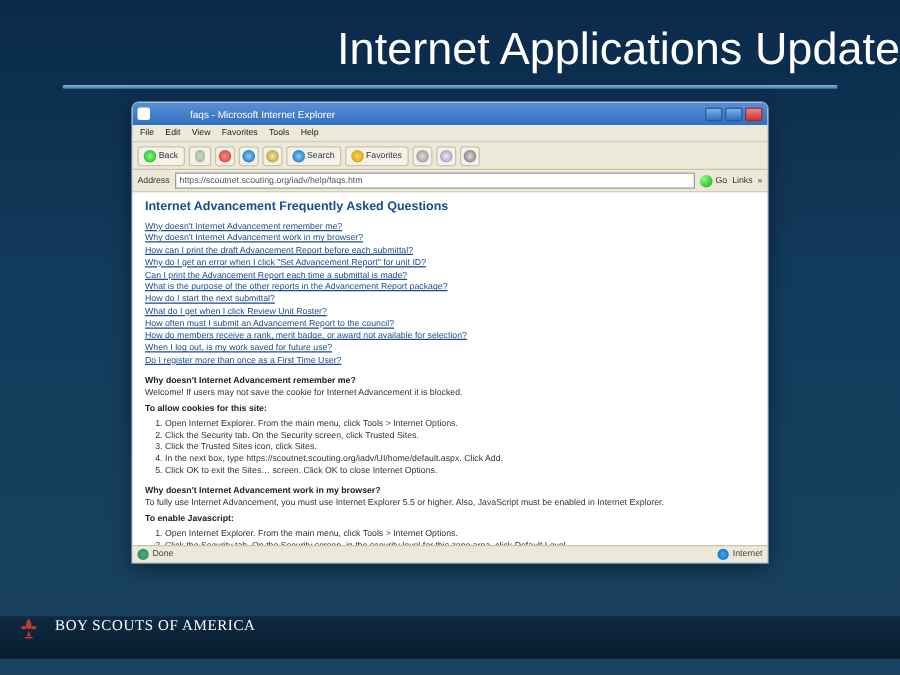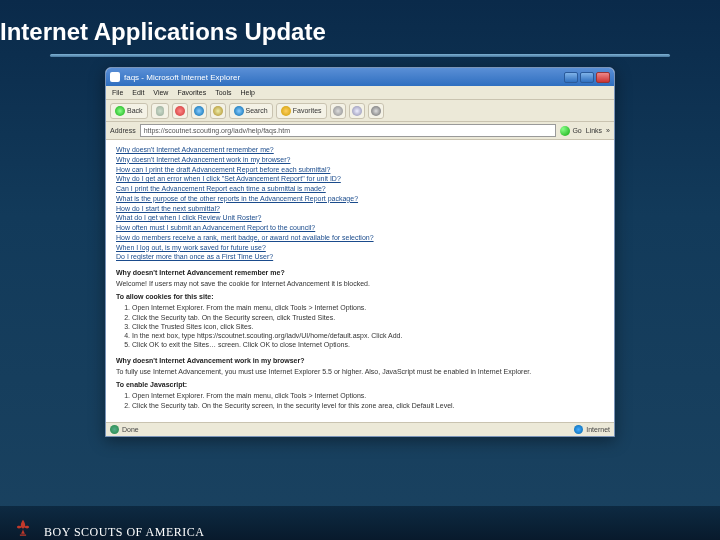--- a/index.html
+++ b/index.html
@@ -11,23 +11,23 @@
     position: relative;
     overflow: hidden;
   }
   .slide {
     position: absolute;
     inset: 0;
     background: linear-gradient(180deg, #0a2a4a 0%, #123a5a 40%, #1a4260 100%);
   }
   .title {
     color: #fff;
-    font-size: 24px;
-    font-weight: 700;
-    text-align: left;
+    font-size: 36px;
+    font-weight: 400;
+    text-align: right;
     padding: 18px 0 8px;
   }
   .underline {
     height: 3px;
     width: 620px;
     margin: 0 auto 10px;
     background: linear-gradient(180deg, #7fb3d5 0%, #4a7aa0 100%);
     border-radius: 2px;
   }
   .browser {
@@ -43,20 +43,21 @@
     flex-direction: column;
   }
   .titlebar {
     height: 18px;
     background: linear-gradient(180deg, #5a8fd6 0%, #2f6fc0 100%);
     display: flex;
     align-items: center;
     padding: 0 4px;
     color: #fff;
     font-size: 8px;
+    gap: 28px;
   }
   .tbicon { width: 10px; height: 10px; background: #fff; border-radius: 2px; margin-right: 4px; }
   .tbtitle { flex: 1; }
   .wbtns { display: flex; gap: 2px; }
   .wbtn { width: 14px; height: 11px; background: linear-gradient(180deg, #7fb3e8, #2f6fc0); border: 1px solid #2a5a9a; border-radius: 2px; }
   .wbtn.close { background: linear-gradient(180deg, #e88, #c33); border-color: #933; }
   .menubar {
     height: 14px;
     background: #ece9d8;
     display: flex;
@@ -168,27 +169,27 @@
   .zoneicon { width: 9px; height: 9px; background: radial-gradient(circle,#4af,#06a); border-radius:50%; margin:0 3px; }
   .caption {
     color: #fff;
     font-size: 15px;
     font-weight: bold;
     text-align: center;
     margin-top: 10px;
   }
   .footer {
     position: absolute;
-    bottom: 0;
+    bottom: 13px;
     left: 0;
     right: 0;
     height: 34px;
     background: linear-gradient(180deg, #0d2a42 0%, #081a2c 100%);
     display: flex;
-    align-items: flex-end;
+    align-items: flex-start;
     padding: 0 12px;
     color: #fff;
     font-size: 11px;
     letter-spacing: 1px;
   }
   .fleur {
     width: 22px;
     height: 22px;
     margin-right: 10px;
     position: relative;
@@ -264,20 +265,21 @@
       <div class="addrinput">https://scoutnet.scouting.org/iadv/help/faqs.htm</div>
       <div class="gobtn">
         <span class="gocircle"></span>
         <span>Go</span>
       </div>
       <span>Links</span>
       <span>»</span>
     </div>
 
     <div class="content">
+      <div class="pgtitle">Internet Advancement Frequently Asked Questions</div>
 
       <a class="faqlink">Why doesn't Internet Advancement remember me?</a>
       <a class="faqlink">Why doesn't Internet Advancement work in my browser?</a>
       <a class="faqlink">How can I print the draft Advancement Report before each submittal?</a>
       <a class="faqlink">Why do I get an error when I click "Set Advancement Report" for unit ID?</a>
       <a class="faqlink">Can I print the Advancement Report each time a submittal is made?</a>
       <a class="faqlink">What is the purpose of the other reports in the Advancement Report package?</a>
       <a class="faqlink">How do I start the next submittal?</a>
       <a class="faqlink">What do I get when I click Review Unit Roster?</a>
       <a class="faqlink">How often must I submit an Advancement Report to the council?</a>

